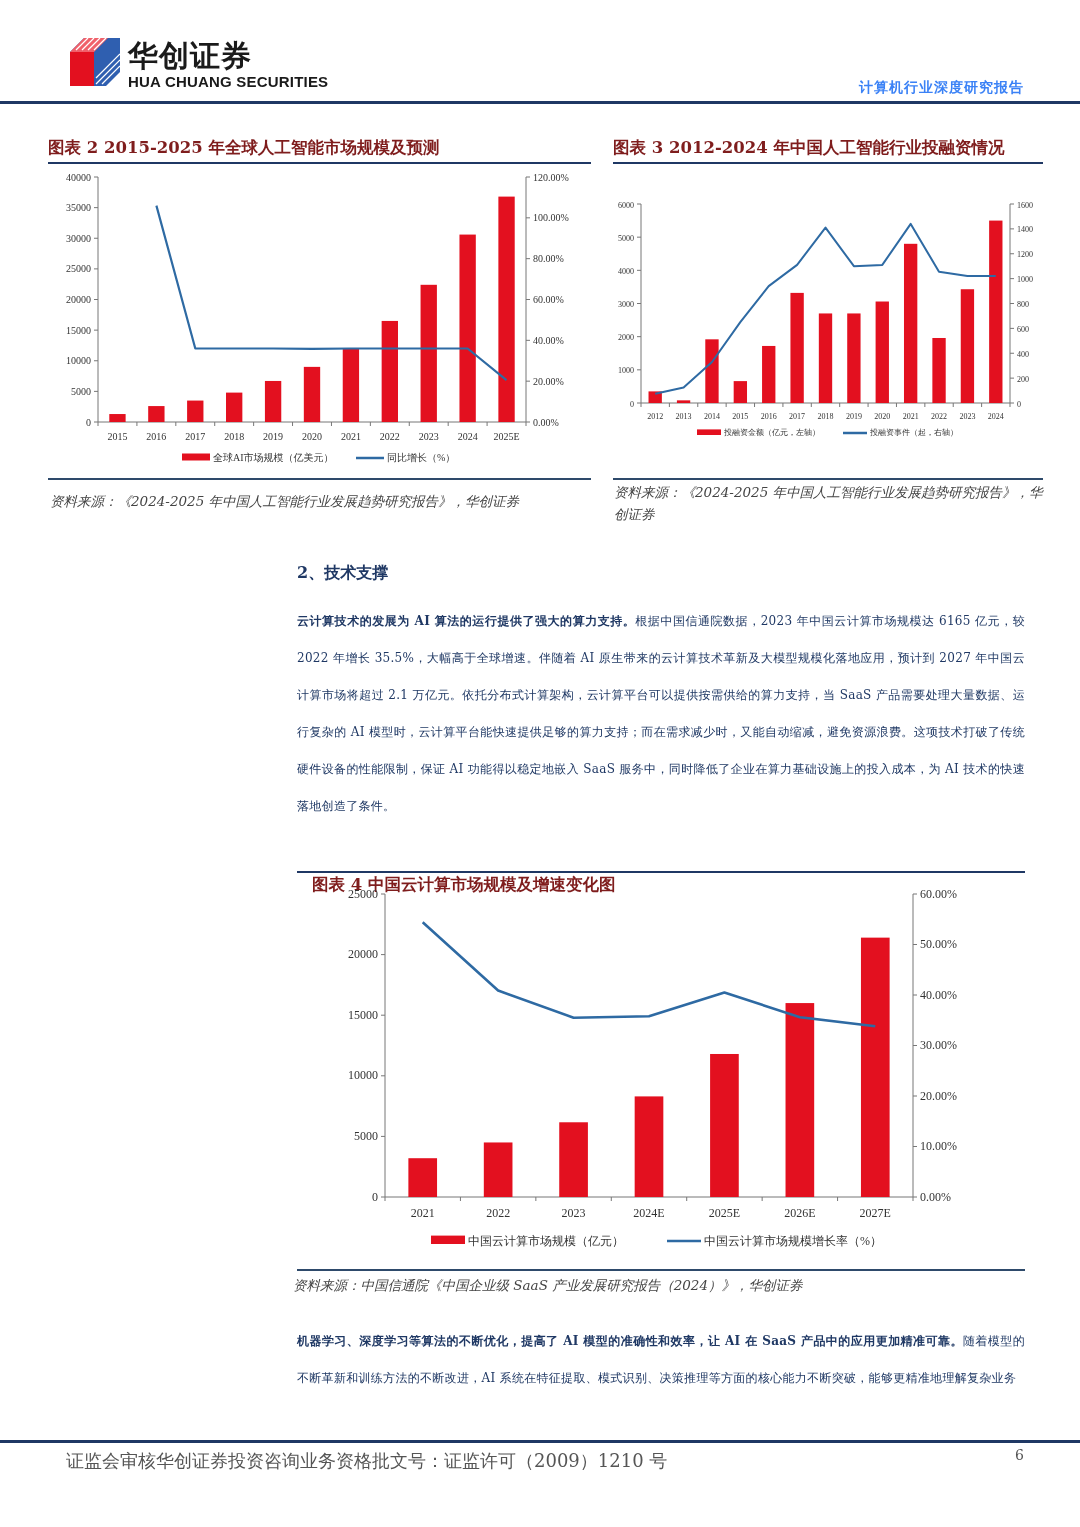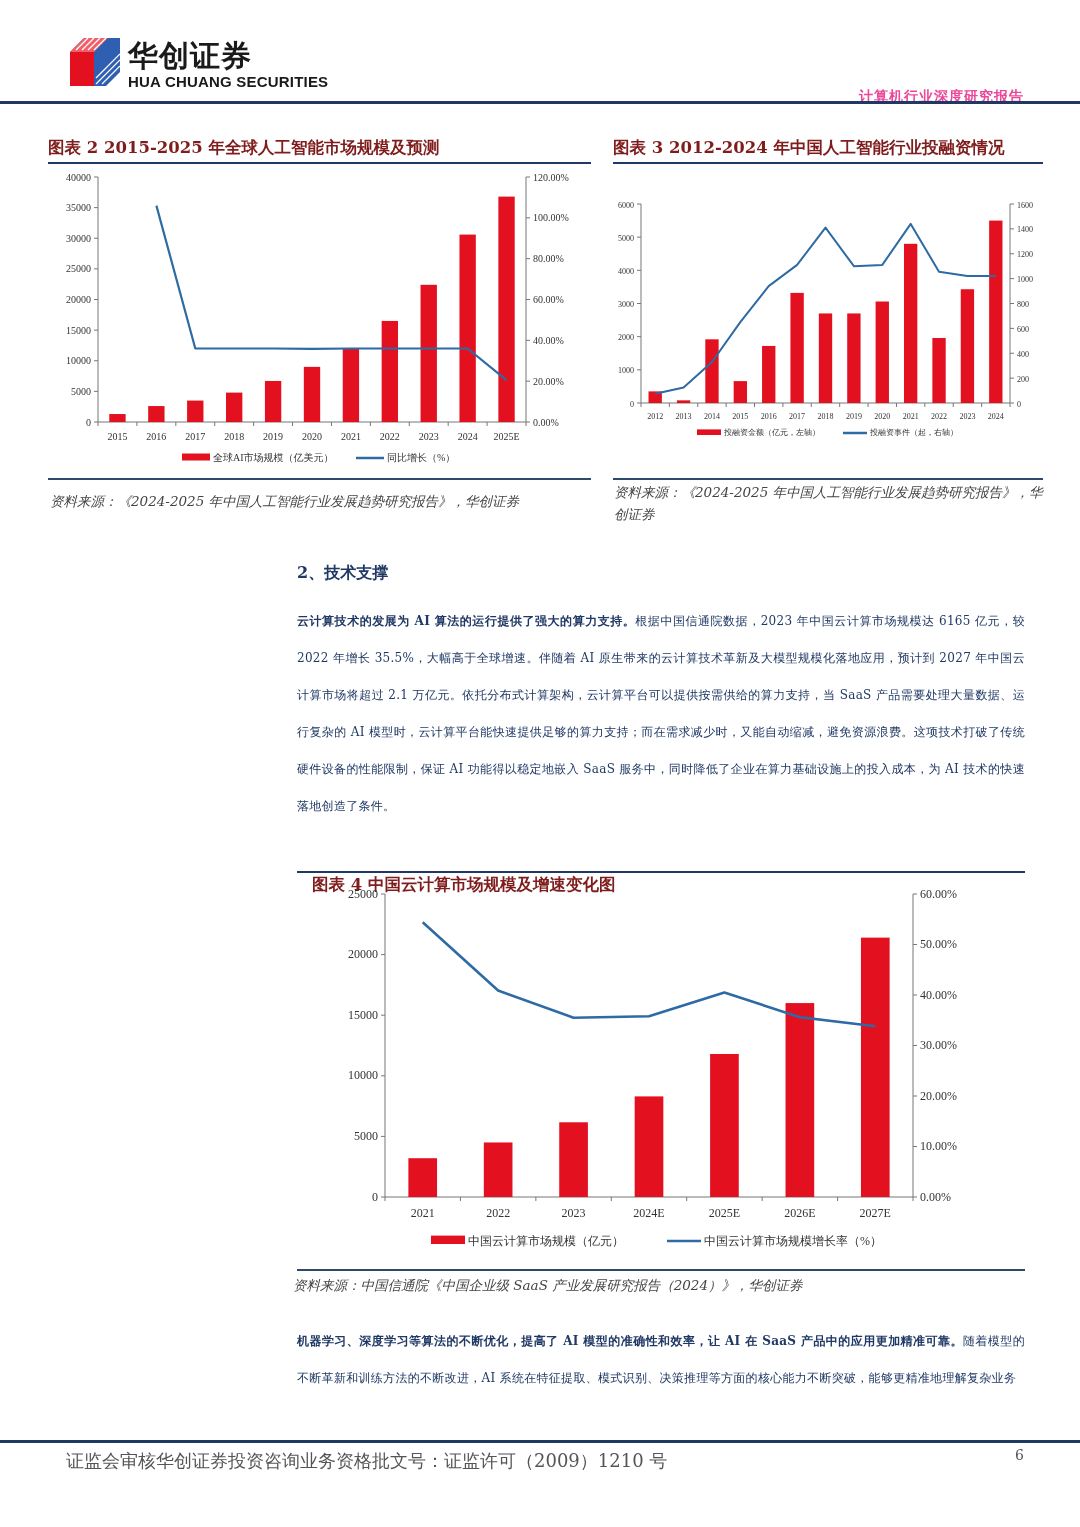--- a/index.html
+++ b/index.html
@@ -4,21 +4,21 @@
 <style>
   * { box-sizing: border-box; margin: 0; padding: 0; }
   html, body { width: 1080px; height: 1527px; background: #ffffff; overflow: hidden; }
   body { position: relative; font-family: "DejaVu Serif", "Liberation Serif", serif; color: #1a1a1a; }
 
   .header { position: absolute; left: 0; top: 0; width: 1080px; height: 104px; }
   .logo { position: absolute; left: 70px; top: 38px; width: 210px; height: 50px; }
   .logo-mark { position: absolute; left: 0; top: 0; width: 50px; height: 48px; }
   .logo-cn { position: absolute; left: 58px; top: -2px; font-family: "DejaVu Sans", "Liberation Sans", sans-serif; font-weight: bold; font-size: 30px; letter-spacing: 1px; color: #1a1a1a; }
   .logo-en { position: absolute; left: 58px; top: 35px; font-family: "Liberation Sans", sans-serif; font-weight: bold; font-size: 15px; color: #1a1a1a; letter-spacing: 0.2px; white-space: nowrap; }
-  .report-type { position: absolute; right: 56px; top: 88px; font-size: 14px; font-weight: bold; color: #ec4899; letter-spacing: 1px; }
+  .report-type { position: absolute; right: 56px; top: 79px; font-size: 14px; font-weight: bold; color: #3b82f6; letter-spacing: 1px; }
   .header-rule { position: absolute; left: 0; top: 101px; width: 1080px; height: 3px; background: #1f3864; }
 
   .fig-title { position: absolute; font-size: 16.5px; font-weight: bold; color: #7f1d1d; white-space: nowrap; }
   .fig-rule { position: absolute; height: 2px; background: #1f3864; }
   .src-rule { position: absolute; height: 2px; background: #2e4a6b; }
   .source { position: absolute; font-size: 13.5px; font-style: italic; color: #444; line-height: 22px; }
 
   .chart svg text { font-family: "Liberation Serif", "DejaVu Serif", serif; fill: #333; }
 
   .section-h { position: absolute; left: 297px; top: 563px; font-size: 16px; font-weight: bold; color: #1f3864; }

